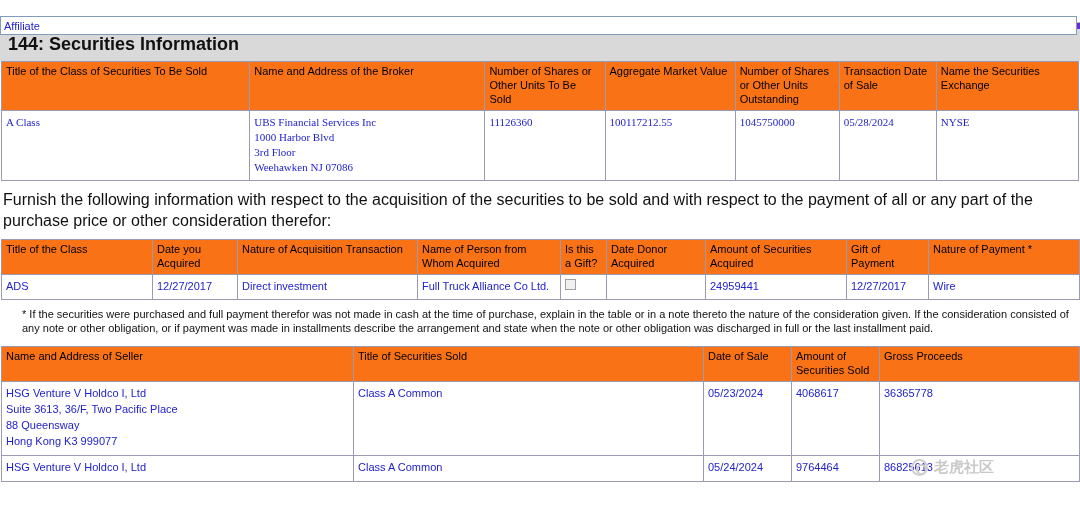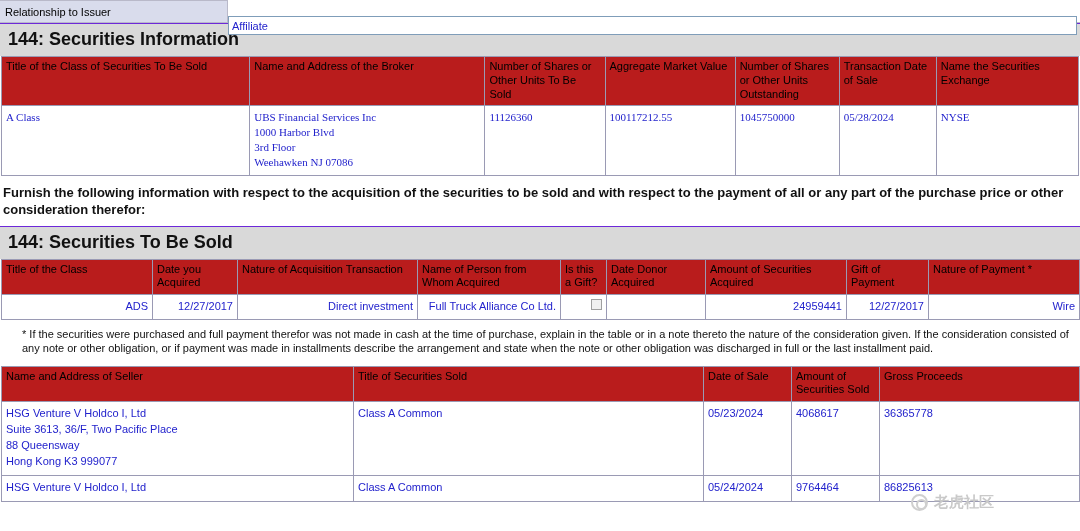--- a/index.html
+++ b/index.html
@@ -55,32 +55,32 @@
     margin-top: 29px;
   }
 
   
   .section-head {
     background: #d9d9d9;
     font-size: 18px;
     font-weight: bold;
     color: #111;
     padding: 5px 8px 6px 8px;
-    border-top: 1px solid #6d28d9;
+    border-top: 6px solid #6d28d9;
   }
 
   
   table.grid {
     border-collapse: collapse;
     width: 1078px;
     margin: 0 1px;
     table-layout: fixed;
   }
   table.grid th {
-    background: #b91c1c;
+    background: #f97316;
     border: 1px solid #9a9ab4;
     font-weight: normal;
     font-size: 11px;
     text-align: left;
     vertical-align: top;
     padding: 3px 4px 4px 4px;
     color: #000;
     line-height: 1.25;
   }
   table.grid td {
@@ -90,36 +90,35 @@
     font-size: 11px;
     color: #2222cc;
     line-height: 1.35;
     background: #fff;
   }
   td .addr-line { display: block; white-space: nowrap; }
 
   .t1 td { height: 54px; font-family: Liberation Serif, serif; }
 
   .t2 th { padding-bottom: 5px; }
-  .t2 td { height: 18px; text-align: right; }
+  .t2 td { height: 18px; }
 
   .chk {
     width: 11px; height: 11px;
     border: 1px solid #a0a0a0;
     background: #f0f0f0;
     display: inline-block;
   }
 
   
   .note {
-    font-size: 13px;
+    font-size: 16px;
     color: #111;
     padding: 8px 3px 7px 3px;
     line-height: 1.35;
-    font-weight: bold;
   }
   .footnote {
     font-size: 11px;
     color: #111;
     padding: 7px 3px 0 3px;
     line-height: 1.3;
     margin-left: 19px;
   }
   .spacer-sm { height: 10px; }
 
@@ -132,21 +131,20 @@
     position: absolute;
     right: 86px;
     top: 458px;
     display: flex;
     align-items: center;
     gap: 6px;
     color: #c9c9c9;
     font-size: 15px;
     font-weight: bold;
     pointer-events: none;
-    margin-top: 35px;
   }
   .wm1 .circle {
     width: 17px; height: 17px;
     border: 2px solid #cfcfcf;
     border-radius: 50%;
     position: relative;
   }
   .wm1 .circle:after {
     content: "";
     position: absolute;
@@ -155,21 +153,20 @@
     border: 2px solid #cfcfcf;
     border-radius: 50%;
   }
 </style>
 </head>
 <body>
 
 <div class="page">
 
   <div class="rel-row">
-    <div class="rel-label">Relationship to Issuer</div>
     <div class="rel-input-wrap">
       <input class="rel-input" type="text" value="Affiliate" style="">
     </div>
   </div>
 
   <div class="section-head">144: Securities Information</div>
 
   <table class="grid t1">
     <colgroup>
       <col style="width:248px">
@@ -204,21 +201,20 @@
         <td>100117212.55</td>
         <td>1045750000</td>
         <td>05/28/2024</td>
         <td>NYSE</td>
       </tr>
     </tbody>
   </table>
 
   <div class="note">Furnish the following information with respect to the acquisition of the securities to be sold and with respect to the payment of all or any part of the purchase price or other consideration therefor:</div>
 
-  <div class="section-head">144: Securities To Be Sold</div>
 
   <table class="grid t2">
     <colgroup>
       <col style="width:151px">
       <col style="width:85px">
       <col style="width:180px">
       <col style="width:143px">
       <col style="width:46px">
       <col style="width:99px">
       <col style="width:141px">

